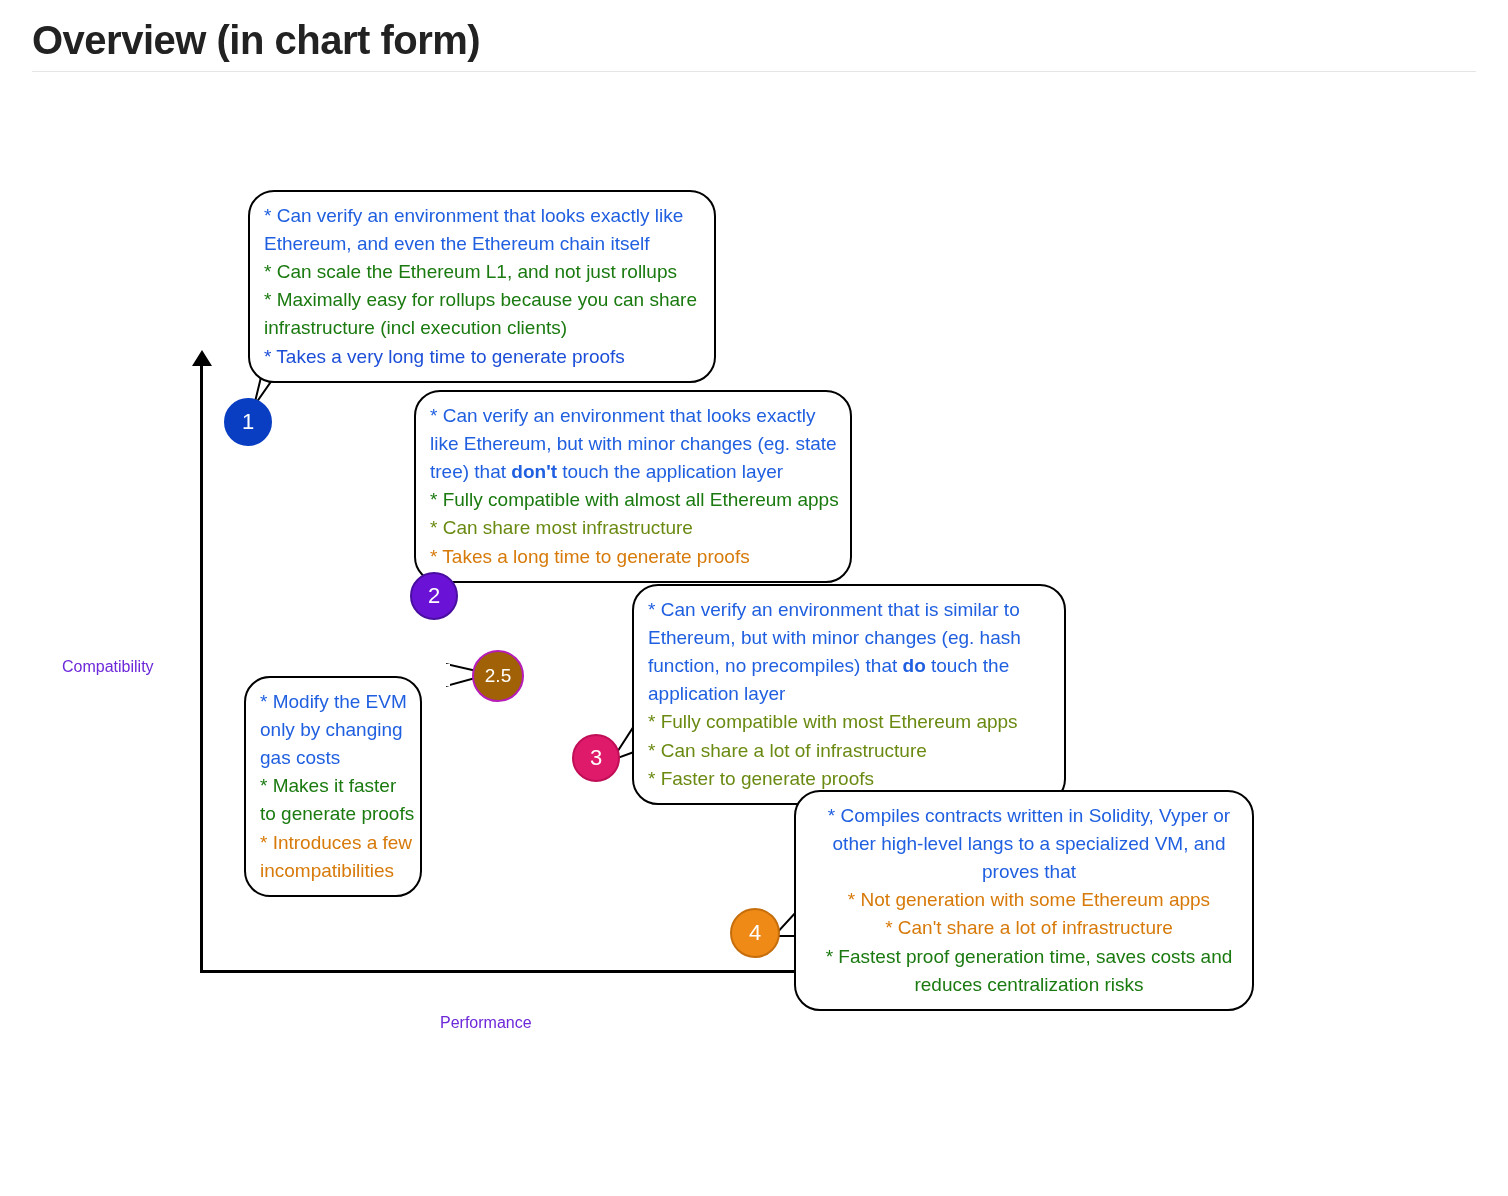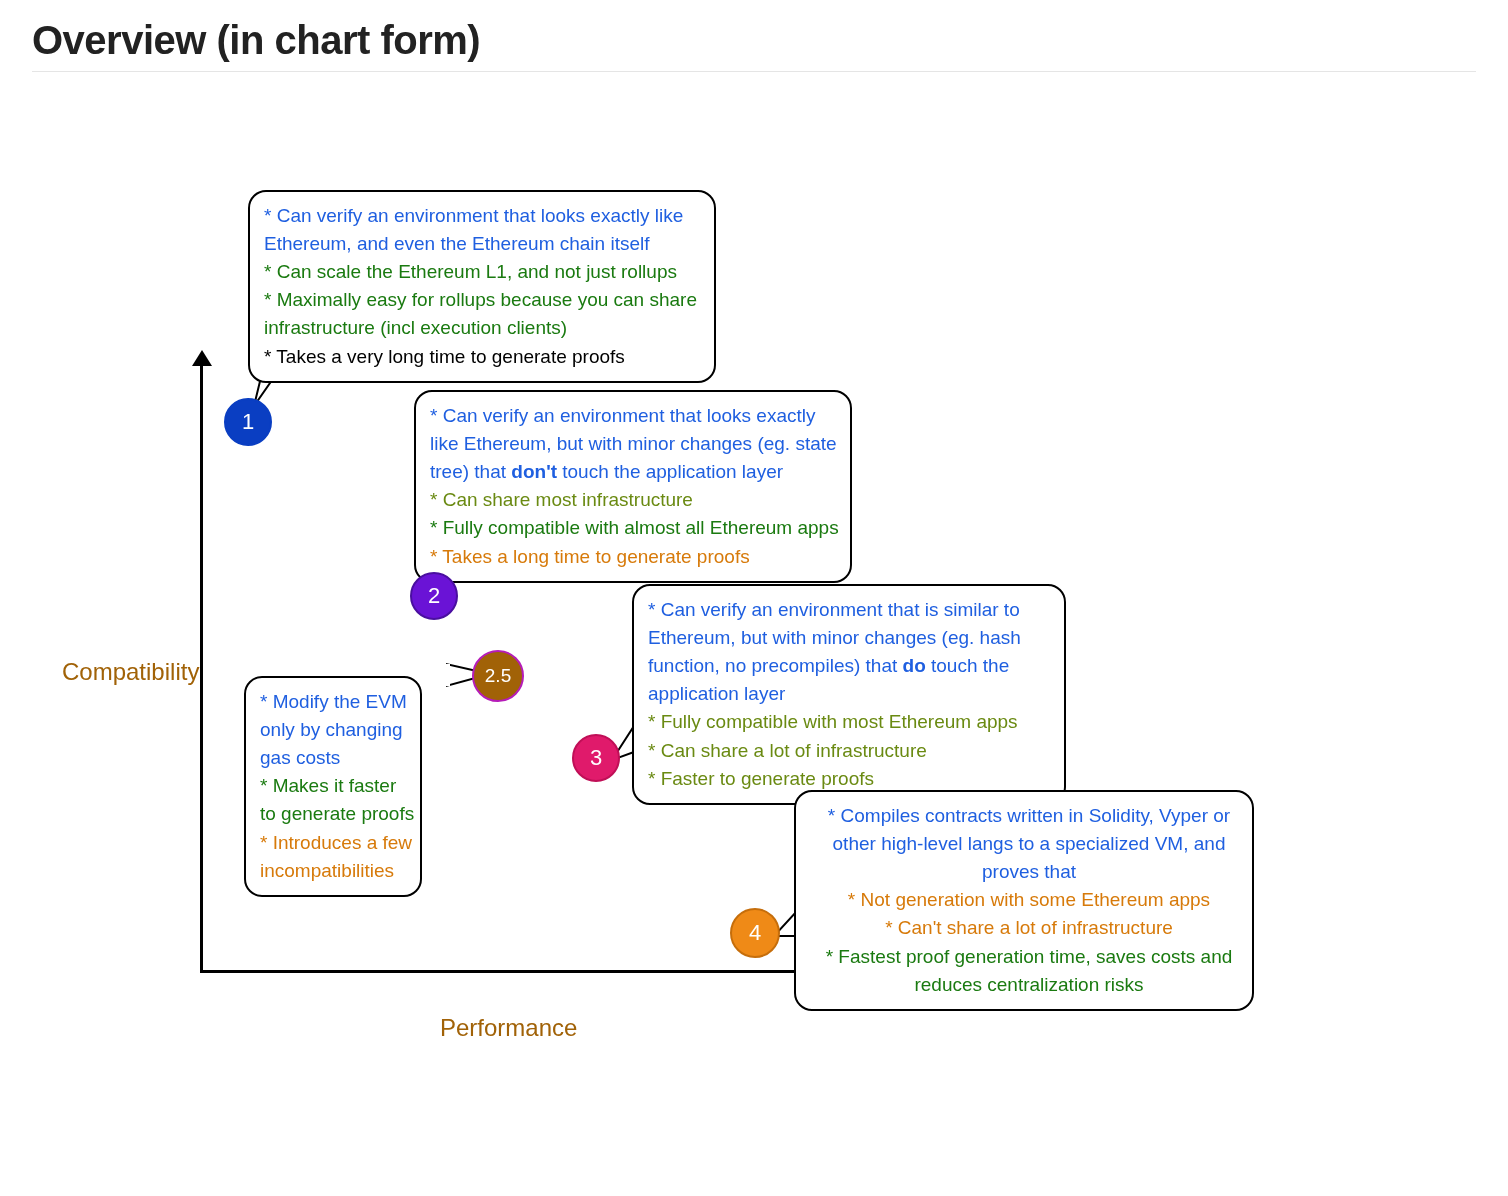--- a/index.html
+++ b/index.html
@@ -61,22 +61,22 @@
   }
   .arrow-right {
     left: 776px; top: 880px;
     border-top: 10px solid transparent;
     border-bottom: 10px solid transparent;
     border-left: 16px solid #000;
   }
   .axis-label {
     position: absolute;
     font-family: Arial, Helvetica, sans-serif;
-    font-size: 24px;
-    color: #a16207;
+    font-size: 16px;
+    color: #6d28d9;
     text-align: right;
   }
   .axis-label.y { left: 30px; top: 576px; }
   .axis-label.x { left: 408px; top: 932px; }
 
   
   .node {
     position: absolute;
     border-radius: 50%;
     display: flex;
@@ -91,32 +91,32 @@
   .node.n2 { left: 378px; top: 490px; width: 48px; height: 48px; background: #6a13d6; border-color:#4a0fa0; }
   .node.n25{ left: 440px; top: 568px; width: 52px; height: 52px; background: #a16207; border-color:#b51cb8; font-size:19px; }
   .node.n3 { left: 540px; top: 652px; width: 48px; height: 48px; background: #e01a6b; border-color:#c00f57; }
   .node.n4 { left: 698px; top: 826px; width: 50px; height: 50px; background: #ef8a17; border-color:#c66e0b; }
 
   
   .callout {
     position: absolute;
     background: #fff;
     border: 2px solid #000;
-    border-radius: 18px;
+    border-radius: 26px;
     padding: 10px 4px 10px 14px;
     font-family: Arial, Helvetica, sans-serif;
     font-size: 19px;
     line-height: 1.48;
   }
   .callout .line { display: block; }
   .c-blue  { color: #1f5fe0; }
   .c-green { color: #1a7a10; }
   .c-olive { color: #6a8a12; }
   .c-orange{ color: #d77a0a; }
-  .c-red   { color: #000000; }
+  .c-red   { color: #1d4ed8; }
 
   .box1 { left: 216px; top: 108px; width: 468px; }
   .box2 { left: 382px; top: 308px; width: 438px; }
   .box25{ left: 212px; top: 594px; width: 178px; }
   .box3 { left: 600px; top: 502px; width: 434px; }
   .box4 { left: 762px; top: 708px; width: 460px; text-align: center; }
 
   .connector {
     position: absolute;
     pointer-events: none;
@@ -161,22 +161,22 @@
 
     <div class="callout box1">
       <span class="line c-blue">* Can verify an environment that looks exactly like Ethereum, and even the Ethereum chain itself</span>
       <span class="line c-green">* Can scale the Ethereum L1, and not just rollups</span>
       <span class="line c-green">* Maximally easy for rollups because you can share infrastructure (incl execution clients)</span>
       <span class="line c-red">* Takes a very long time to generate proofs</span>
     </div>
 
     <div class="callout box2">
       <span class="line c-blue"><span>* Can verify an environment that looks exactly like Ethereum, but with minor changes (eg. state tree) that </span><b>don't</b><span> touch the application layer</span></span>
+      <span class="line c-green">* Fully compatible with almost all Ethereum apps</span>
       <span class="line c-olive">* Can share most infrastructure</span>
-      <span class="line c-green">* Fully compatible with almost all Ethereum apps</span>
       <span class="line c-orange">* Takes a long time to generate proofs</span>
     </div>
 
     <div class="callout box25">
       <span class="line c-blue">* Modify the EVM only by changing gas costs</span>
       <span class="line c-green">* Makes it faster to generate proofs</span>
       <span class="line c-orange">* Introduces a few incompatibilities</span>
     </div>
 
     <div class="callout box3">

